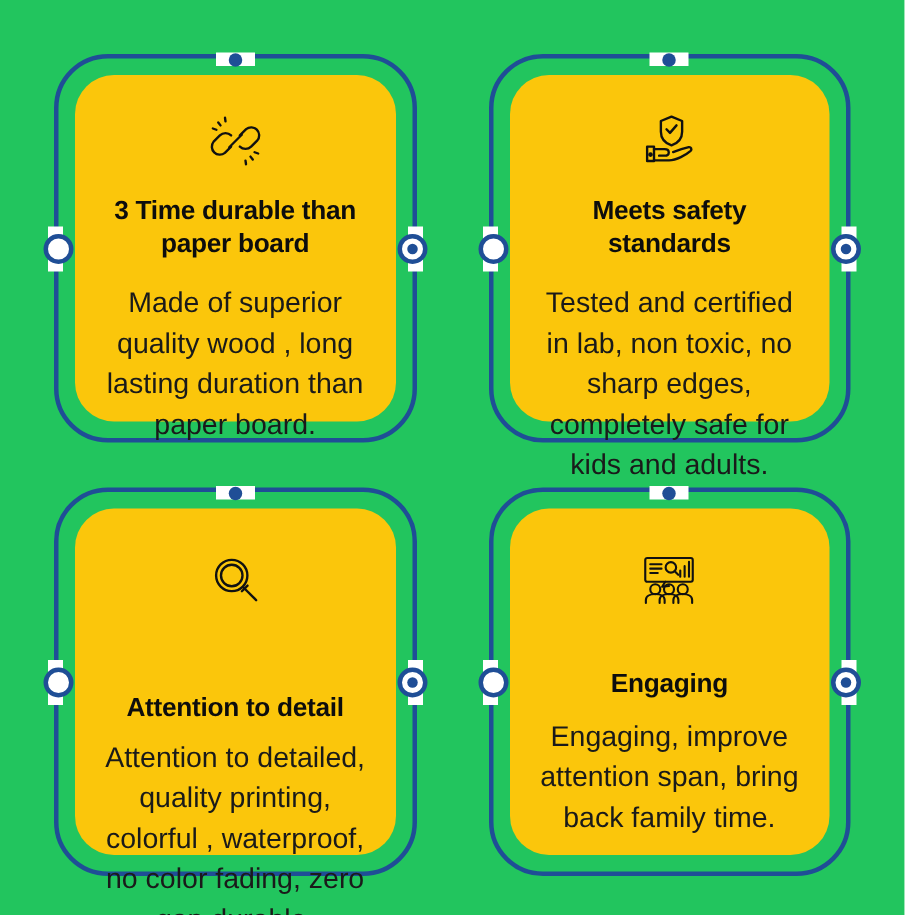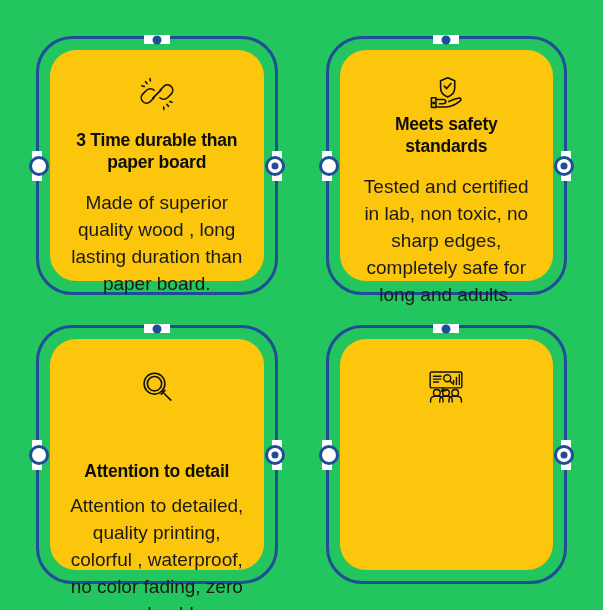--- a/index.html
+++ b/index.html
@@ -132,21 +132,21 @@
     line-height: 1.42;
     padding: 0 4px;
   }
 
   
   .card-0 .icon      { margin-top: 8px; }
   .card-0 .title     { margin-top: 16px; }
   .card-0 .body-text { margin-top: 16px; }
 
   .card-1 .icon      { margin-top: 8px; }
-  .card-1 .title     { }
+  .card-1 .title     { margin-top: 16px; }
   .card-1 .body-text { margin-top: 16px; }
 
   .card-2 .icon      { margin-top: 12px; }
   .card-2 .title     { margin-top: 54px; }
   .card-2 .body-text { margin-top: 10px; }
 
   .card-3 .icon      { margin-top: 12px; }
   .card-3 .title     { margin-top: 38px; }
   .card-3 .body-text { margin-top: 12px; }
 </style>
@@ -199,21 +199,21 @@
         <svg viewBox="0 0 48 48" fill="none" stroke="currentColor" stroke-width="1.9" stroke-linecap="round" stroke-linejoin="round">
           <path d="M26 4.5 L34.5 8 v8.5 c0 5.3-3.6 9.2-8.5 11-4.9-1.8-8.5-5.7-8.5-11 V8 z"></path>
           <path d="M22 14.6 l2.8 2.9 5.2-6"></path>
           <path d="M6.5 28.5 h5.5 v11.5 H6.5 z"></path>
           <path d="M9.2 34 a0.9 0.9 0 1 0 0.01 0"></path>
           <path d="M12 30.5 h8.5 c2 0 3.3 1 3.3 2.6 0 1.6-1.3 2.6-3.3 2.6 h-4.4"></path>
           <path d="M12 39.5 h12 c6 0 13.5-4.3 17.3-7.6 1.3-1.2 0.3-3.3-1.5-3 -3.4 0.7-8.6 2.4-12.5 4"></path>
         </svg>
       </div>
       <div class="title">Meets safety standards</div>
-      <div class="body-text">Tested and certified in lab, non toxic, no sharp edges, completely safe for long and adults.</div>
+      <div class="body-text">Tested and certified in lab, non toxic, no sharp edges, completely safe for kids and adults.</div>
     </div>
   </div>
 
   <div class="card card-2">
     <div class="frame">
       <div class="notch-top">
         <div class="dot-top"></div>
       </div>
       <div class="notch-side left"></div>
       <div class="notch-side right"></div>
@@ -258,16 +258,18 @@
           <path d="M33 21 v-5 M36.5 21 v-8.5 M40 21 v-12"></path>
           <path d="M21 25 l-2.5 4 5.5-0.6"></path>
           <circle cx="13" cy="31" r="4"></circle>
           <path d="M5.5 42 v-2.4 c0-3 3.3-4.8 7.5-4.8 s7.5 1.8 7.5 4.8 V42"></path>
           <circle cx="24" cy="31" r="4"></circle>
           <path d="M16.5 42 v-2.4 c0-3 3.3-4.8 7.5-4.8 s7.5 1.8 7.5 4.8 V42"></path>
           <circle cx="35" cy="31" r="4"></circle>
           <path d="M27.5 42 v-2.4 c0-3 3.3-4.8 7.5-4.8 s7.5 1.8 7.5 4.8 V42"></path>
         </svg>
       </div>
+      <div class="title">Engaging</div>
+      <div class="body-text">Engaging, improve attention span, bring back family time.</div>
     </div>
   </div>
 
 </div>
 
 </body></html>

